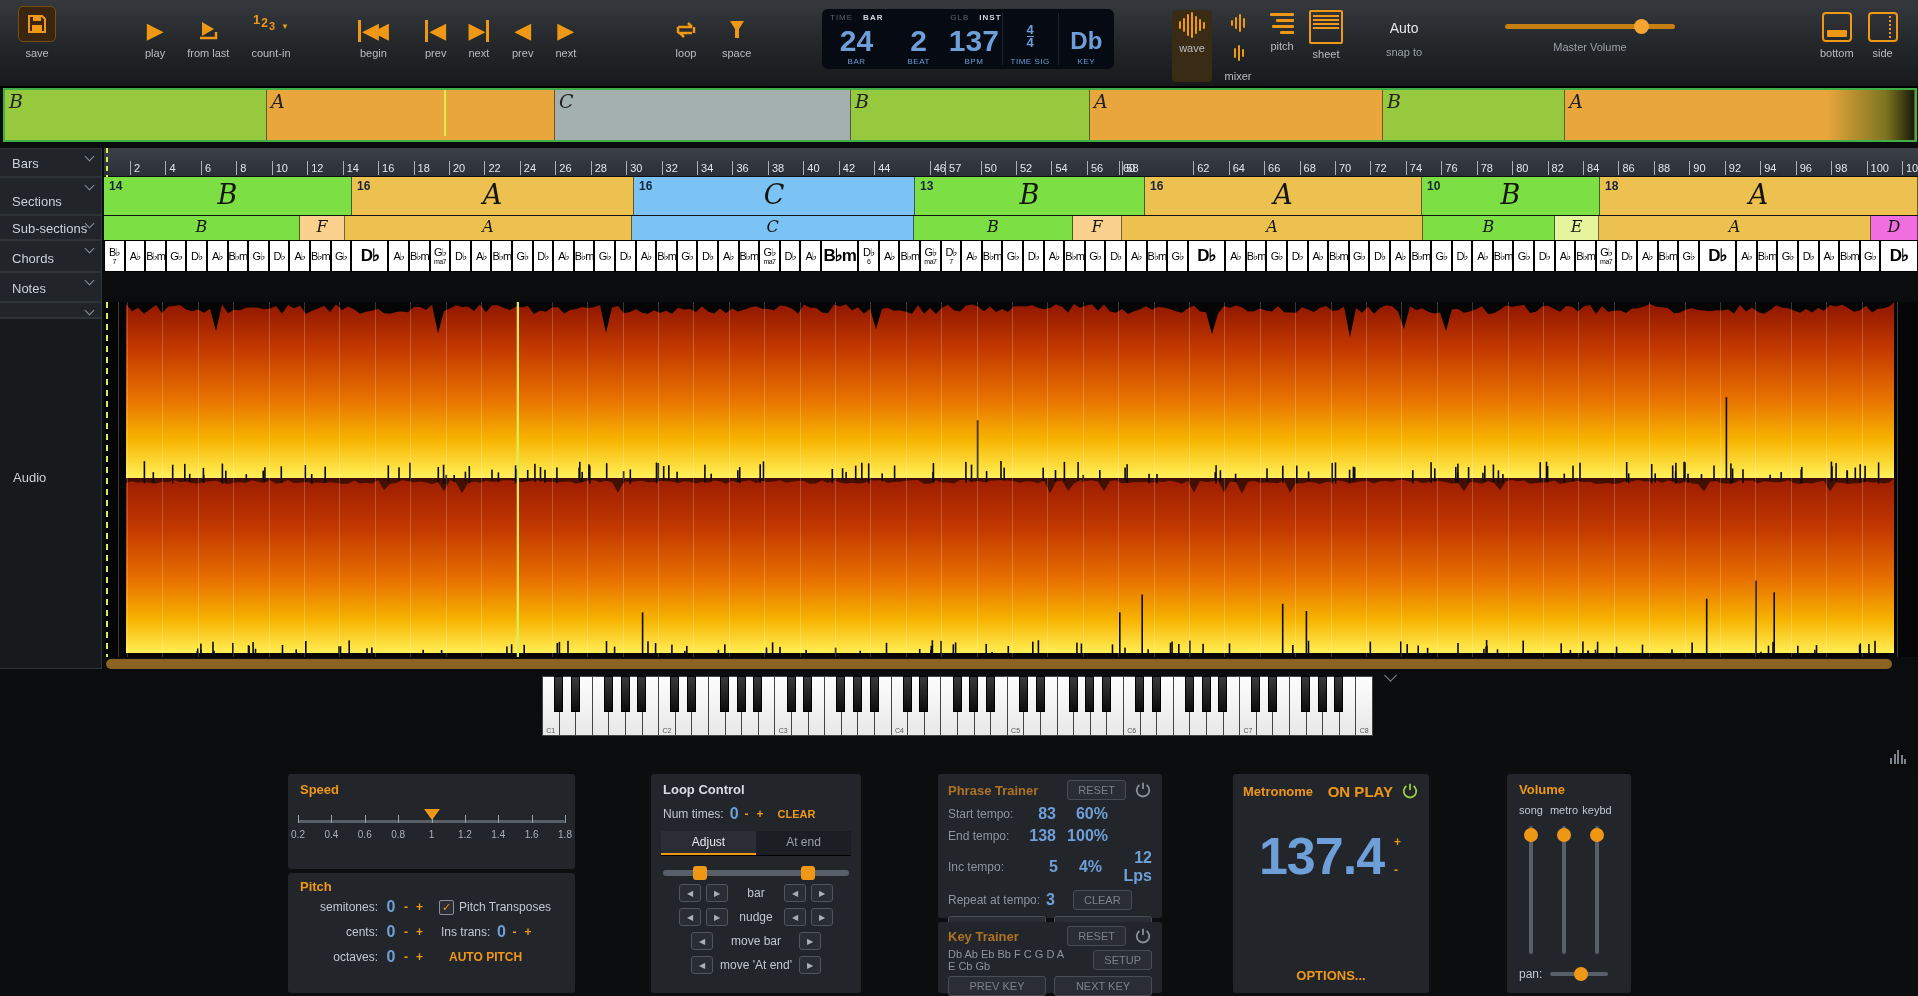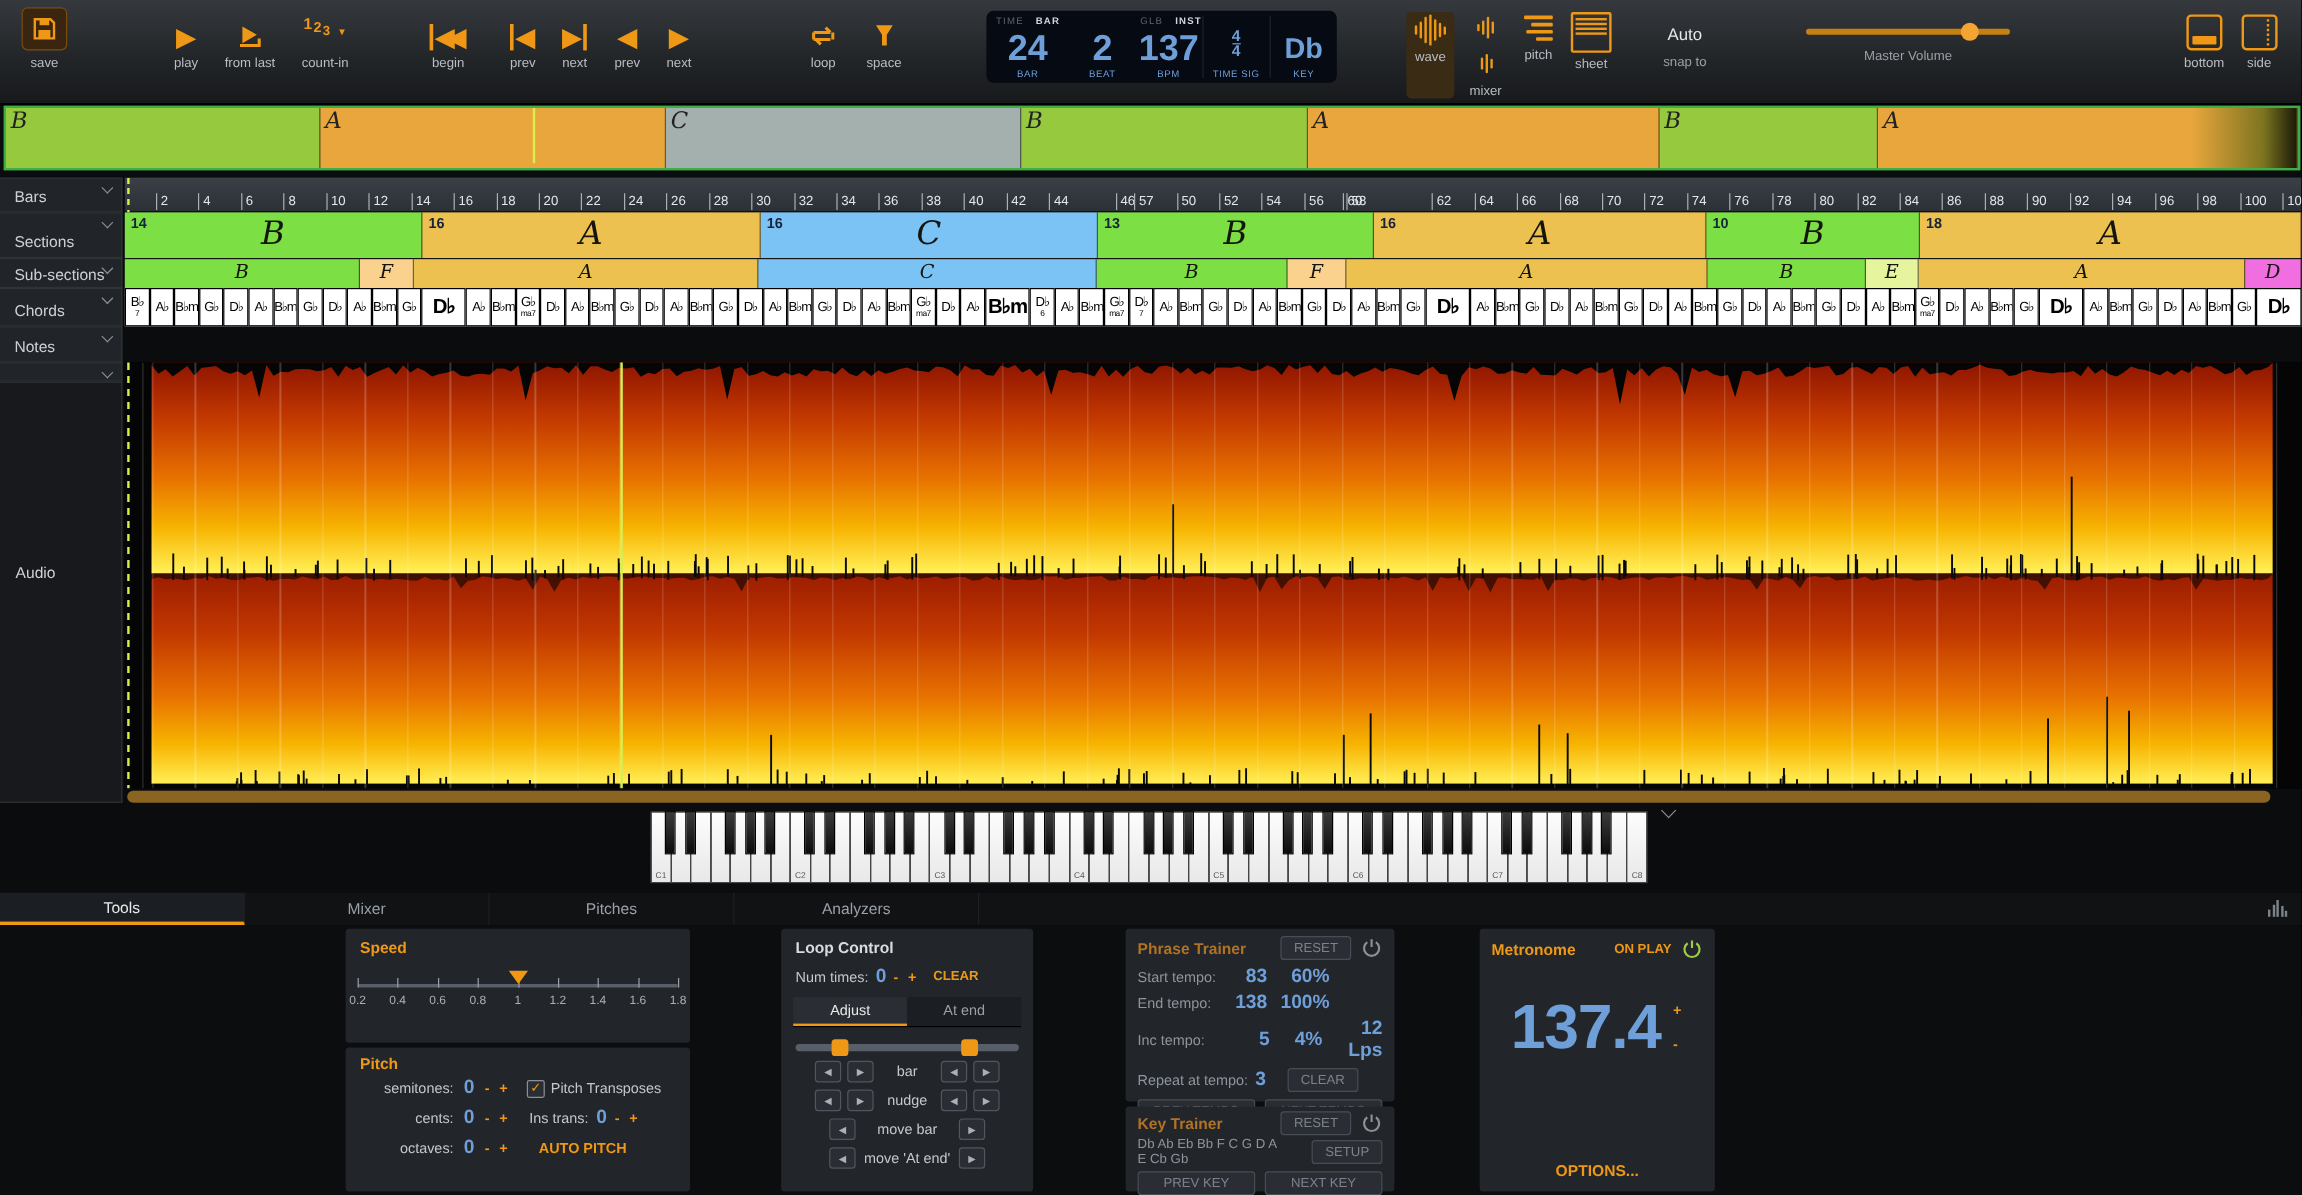--- a/index.html
+++ b/index.html
@@ -1147,26 +1147,20 @@
       <div class="bkey" style="left: 659.5px; width: 9px;"></div>
       <div class="bkey" style="left: 676.1px; width: 9px;"></div>
       <div class="bkey" style="left: 709.3px; width: 9px;"></div>
       <div class="bkey" style="left: 725.9px; width: 9px;"></div>
       <div class="bkey" style="left: 759.1px; width: 9px;"></div>
       <div class="bkey" style="left: 775.7px; width: 9px;"></div>
       <div class="bkey" style="left: 792.3px; width: 9px;"></div>
     </div>
   <div id="pianochev" class="abs"></div>
 
-  <div id="tabsrow" class="abs">
-      <div class="tab active">Tools</div>
-      <div class="tab">Mixer</div>
-      <div class="tab">Pitches</div>
-      <div class="tab">Analyzers</div>
-    </div>
   <div id="miniwave">
     <i style="height:6px;"></i>
       <i style="height:10px;"></i>
       <i style="height:14px;"></i>
       <i style="height:9px;"></i>
       <i style="height:5px;"></i>
   </div>
 
   <div id="panels" class="abs">
 
@@ -1323,30 +1317,53 @@
       </div>
       <div style="display:flex;margin:4px 10px 0;gap:8px;">
         <span class="pbtn dim" style="flex:1;">PREV KEY</span>
         <span class="pbtn dim" style="flex:1;">NEXT KEY</span>
       </div>
     </div>
 
     <div class="panel" style="left:1233px;top:3px;width:196px;height:219px;">
       <div style="display:flex;align-items:center;margin:8px 10px 0;">
         <span class="ptitle" style="flex:1;">Metronome</span>
-        <span style="color:#ef9816;font-size:11px;font-weight:bold;">ON PLAY</span>
+        <span style="color:#ef9816;font-size:15px;font-weight:bold;">ON PLAY</span>
         <svg class="powicon" style="margin-left:8px;" viewBox="0 0 20 20">
             <path d="M10 2v7" stroke="#9ccc44" stroke-width="2" fill="none"></path>
             <path d="M6 4.5a7 7 0 1 0 8 0" stroke="#9ccc44" stroke-width="2" fill="none"></path>
           </svg>
       </div>
       <div style="display:flex;align-items:center;justify-content:center;margin-top:26px;">
         <span style="font-size:52px;font-weight:bold;color:#6f9fd8;letter-spacing:-1px;">137.4</span>
         <span style="display:flex;flex-direction:column;margin-left:10px;gap:14px;">
           <span class="stepper">+</span>
           <span class="stepper">-</span>
         </span>
       </div>
       <div style="position:absolute;bottom:10px;left:0;right:0;text-align:center;color:#ef9816;font-size:13px;font-weight:bold;">OPTIONS...</div>
     </div>
 
+    <div class="panel" style="left:1507px;top:3px;width:124px;height:219px;">
+      <div class="ptitle" style="margin:8px 0 0 12px;">Volume</div>
+      <div id="volsliders" style="position: absolute; top: 30px; left: 0px; right: 0px;">
+          <div class="abs" style="left: 8px; top: 0px; width: 32px; text-align: center; font-size: 11px; color: rgb(195, 200, 207);">song</div>
+          <div class="vslider abs" style="left: 22px; top: 22px; height: 128px;">
+            <div class="vknob" style="top: 2px;"></div>
+          </div>
+          <div class="abs" style="left: 41px; top: 0px; width: 32px; text-align: center; font-size: 11px; color: rgb(195, 200, 207);">metro</div>
+          <div class="vslider abs" style="left: 55px; top: 22px; height: 128px;">
+            <div class="vknob" style="top: 2px;"></div>
+          </div>
+          <div class="abs" style="left: 74px; top: 0px; width: 32px; text-align: center; font-size: 11px; color: rgb(195, 200, 207);">keybd</div>
+          <div class="vslider abs" style="left: 88px; top: 22px; height: 128px;">
+            <div class="vknob" style="top: 2px;"></div>
+          </div>
+        </div>
+      <div style="position:absolute;bottom:12px;left:12px;display:flex;align-items:center;gap:8px;">
+        <span class="lbl">pan:</span>
+        <span class="hslider" style="position:relative;width:58px;">
+          <span class="hknob" style="left:24px;"></span>
+        </span>
+      </div>
+    </div>
   </div>
 </div>
 
 </body></html>

